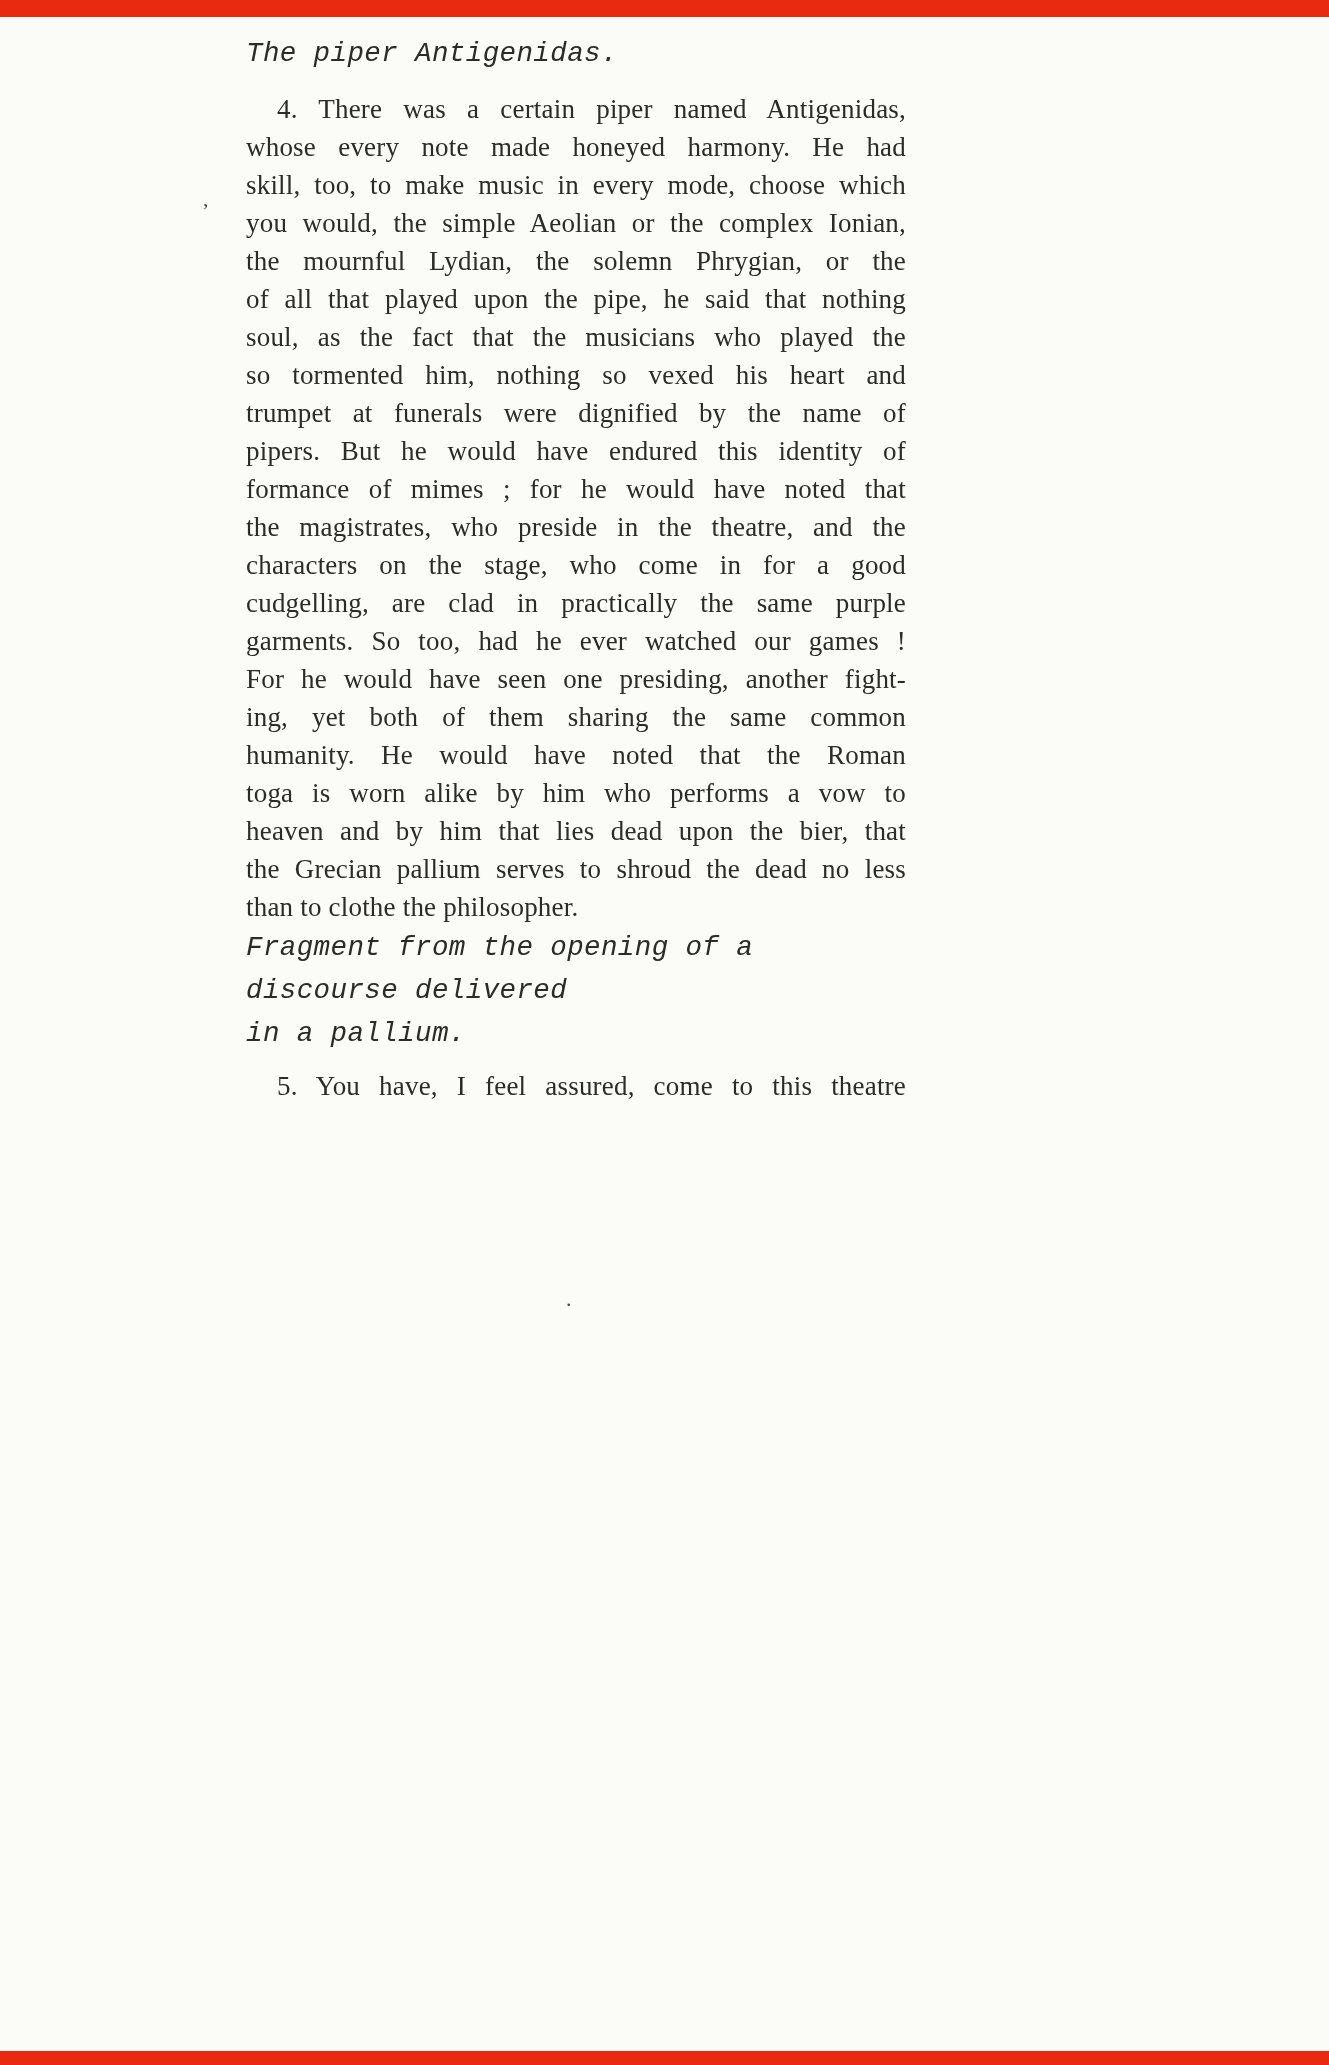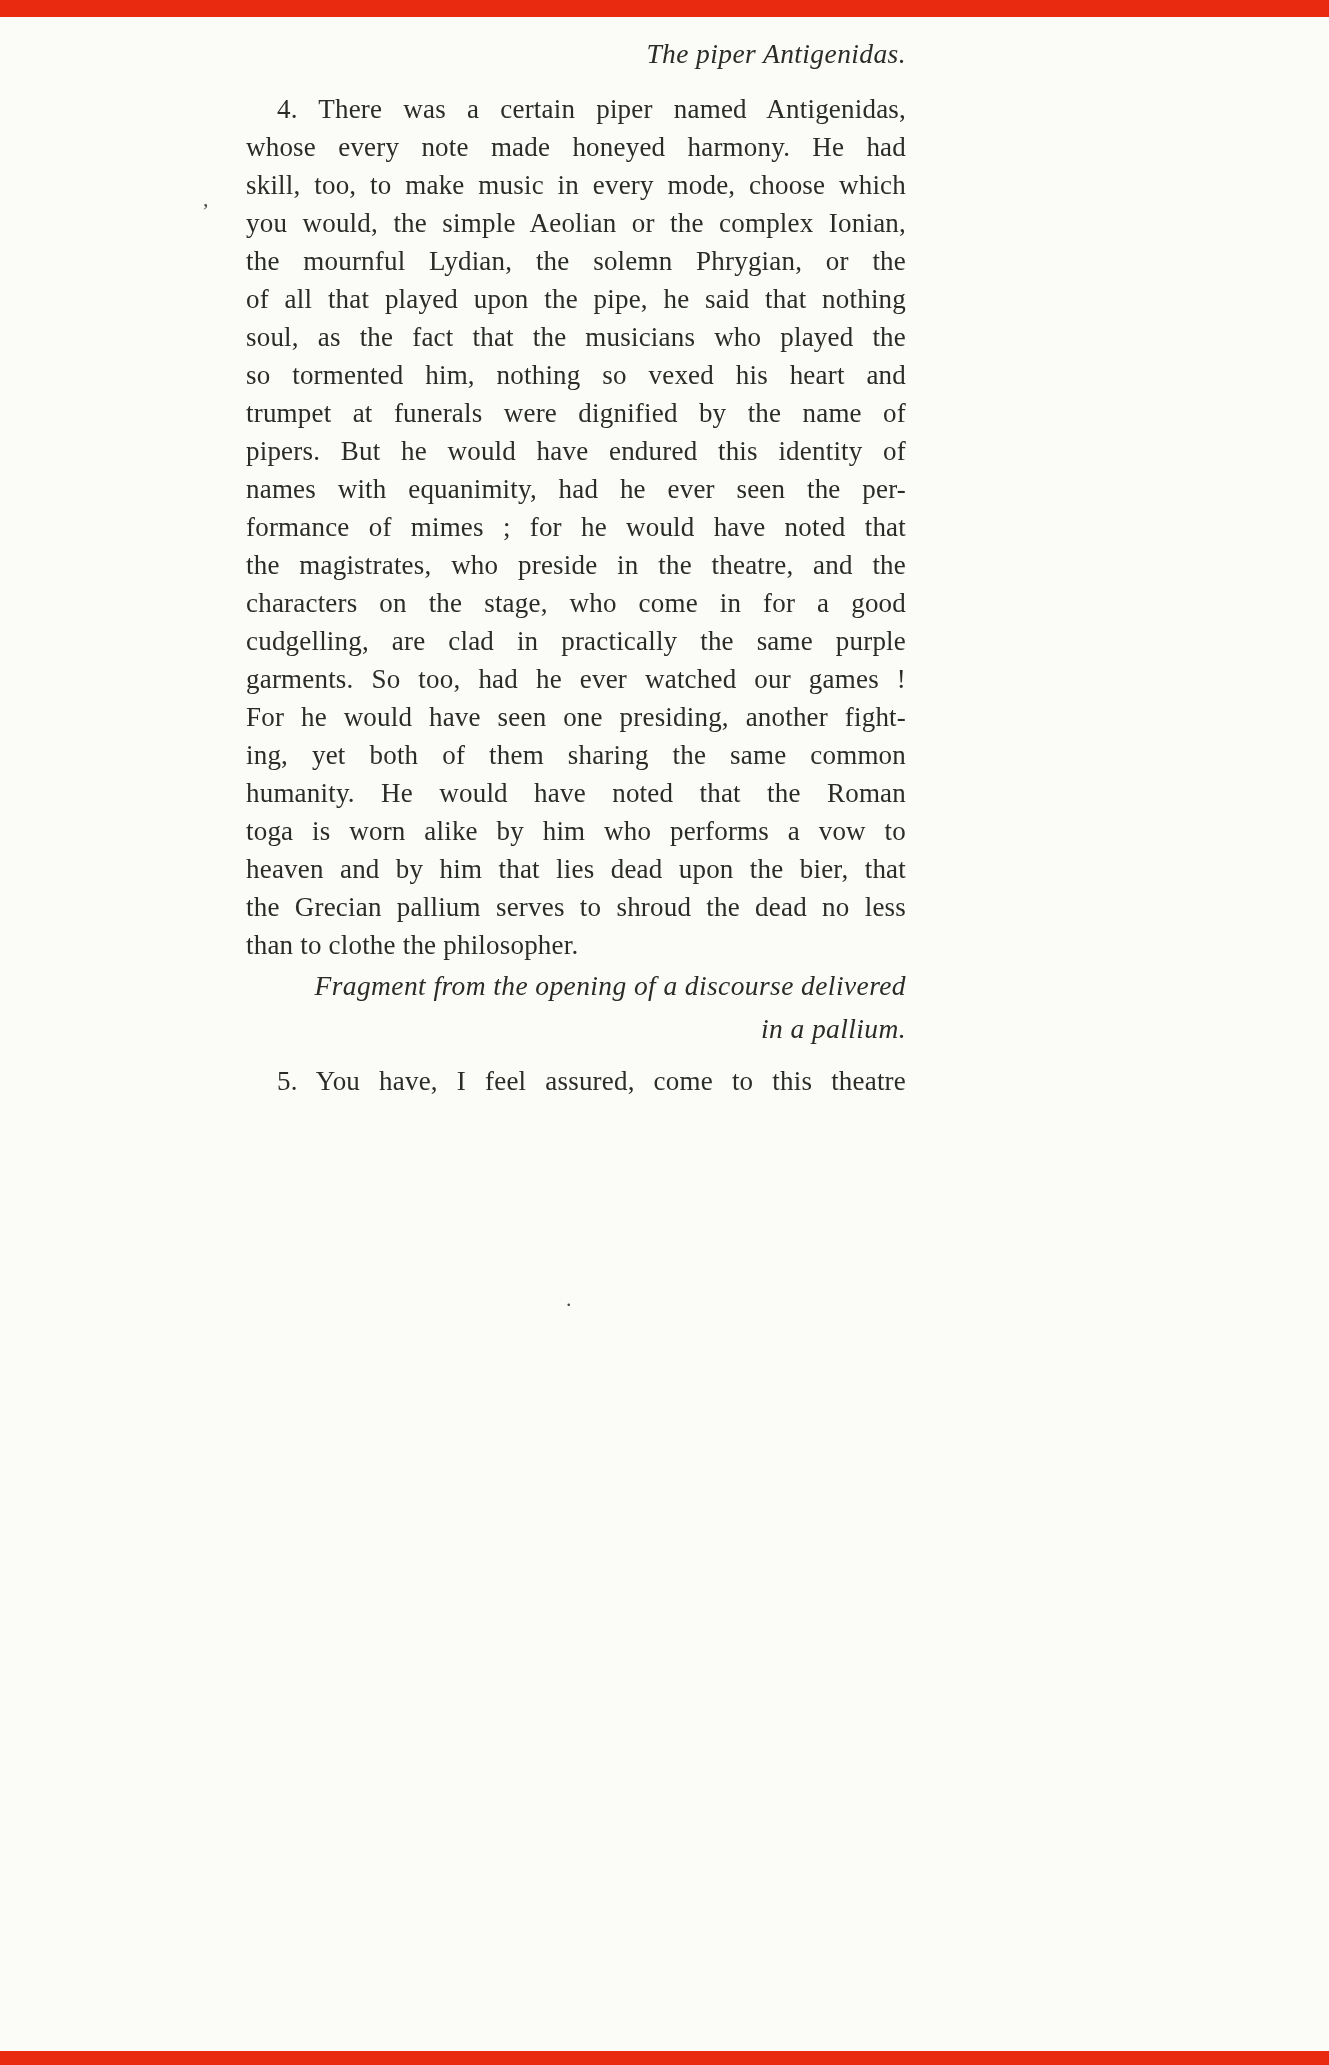--- a/index.html
+++ b/index.html
@@ -50,21 +50,21 @@
     letter-spacing: 1.5px;
   }
 
   .section-heading {
     font-style: italic;
     text-align: center;
     font-size: 27.5px;
     line-height: 43px;
     letter-spacing: 0.4px;
   }
-  .heading-line { text-align: right; }
+  .heading-line { text-align: left; font-family: Liberation Mono, monospace; }
 
   .paragraph {
     font-size: 27px;
     line-height: 38px;
     letter-spacing: 0.2px;
   }
   .body-line {
     text-align: justify;
     text-align-last: justify;
     white-space: normal;
@@ -108,21 +108,20 @@
         <div class="body-line indent">4. There was a certain piper named Antigenidas,</div>
         <div class="body-line">whose every note made honeyed harmony. He had</div>
         <div class="body-line">skill, too, to make music in every mode, choose which</div>
         <div class="body-line">you would, the simple Aeolian or the complex Ionian,</div>
         <div class="body-line">the mournful Lydian, the solemn Phrygian, or the</div>
         <div class="body-line">of all that played upon the pipe, he said that nothing</div>
         <div class="body-line">soul, as the fact that the musicians who played the</div>
         <div class="body-line">so tormented him, nothing so vexed his heart and</div>
         <div class="body-line">trumpet at funerals were dignified by the name of</div>
         <div class="body-line">pipers. But he would have endured this identity of</div>
-        <div class="body-line">names with equanimity, had he ever seen the per-</div>
         <div class="body-line">formance of mimes ; for he would have noted that</div>
         <div class="body-line">the magistrates, who preside in the theatre, and the</div>
         <div class="body-line">characters on the stage, who come in for a good</div>
         <div class="body-line">cudgelling, are clad in practically the same purple</div>
         <div class="body-line">garments. So too, had he ever watched our games !</div>
         <div class="body-line">For he would have seen one presiding, another fight-</div>
         <div class="body-line">ing, yet both of them sharing the same common</div>
         <div class="body-line">humanity. He would have noted that the Roman</div>
         <div class="body-line">toga is worn alike by him who performs a vow to</div>
         <div class="body-line">heaven and by him that lies dead upon the bier, that</div>

